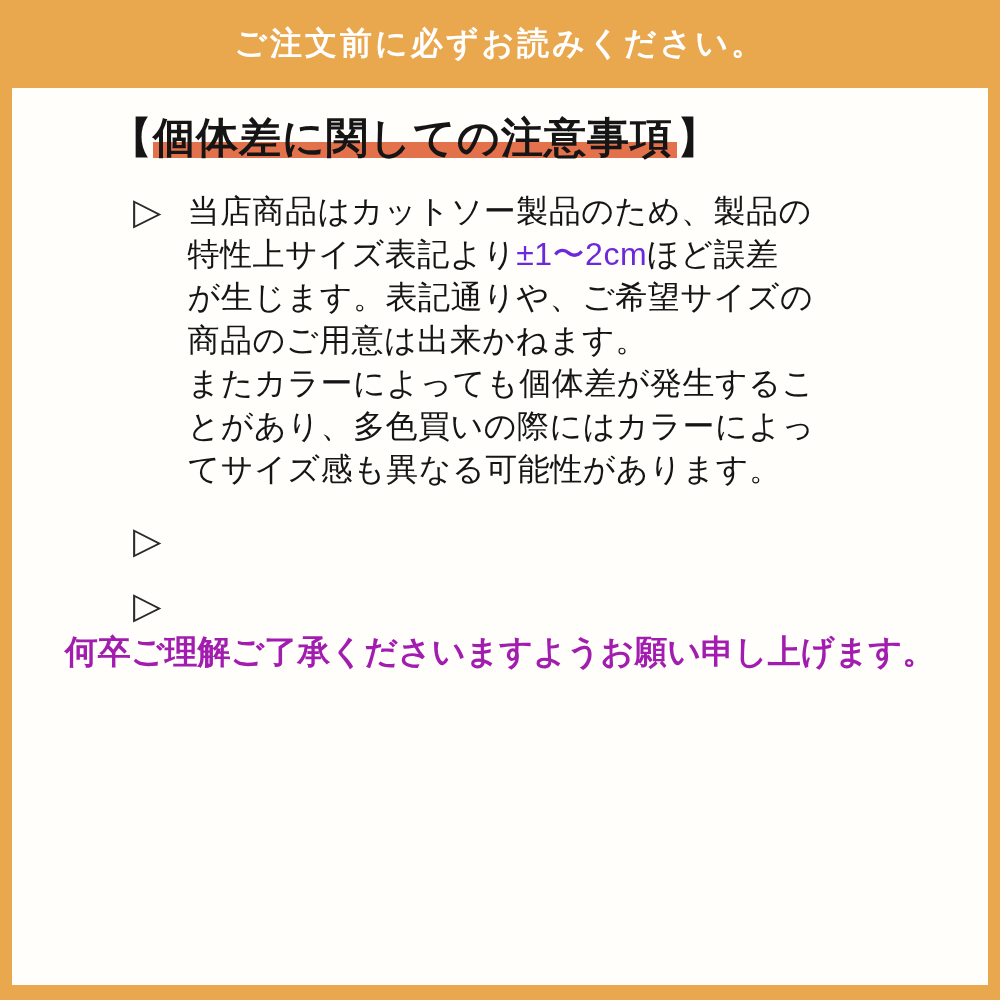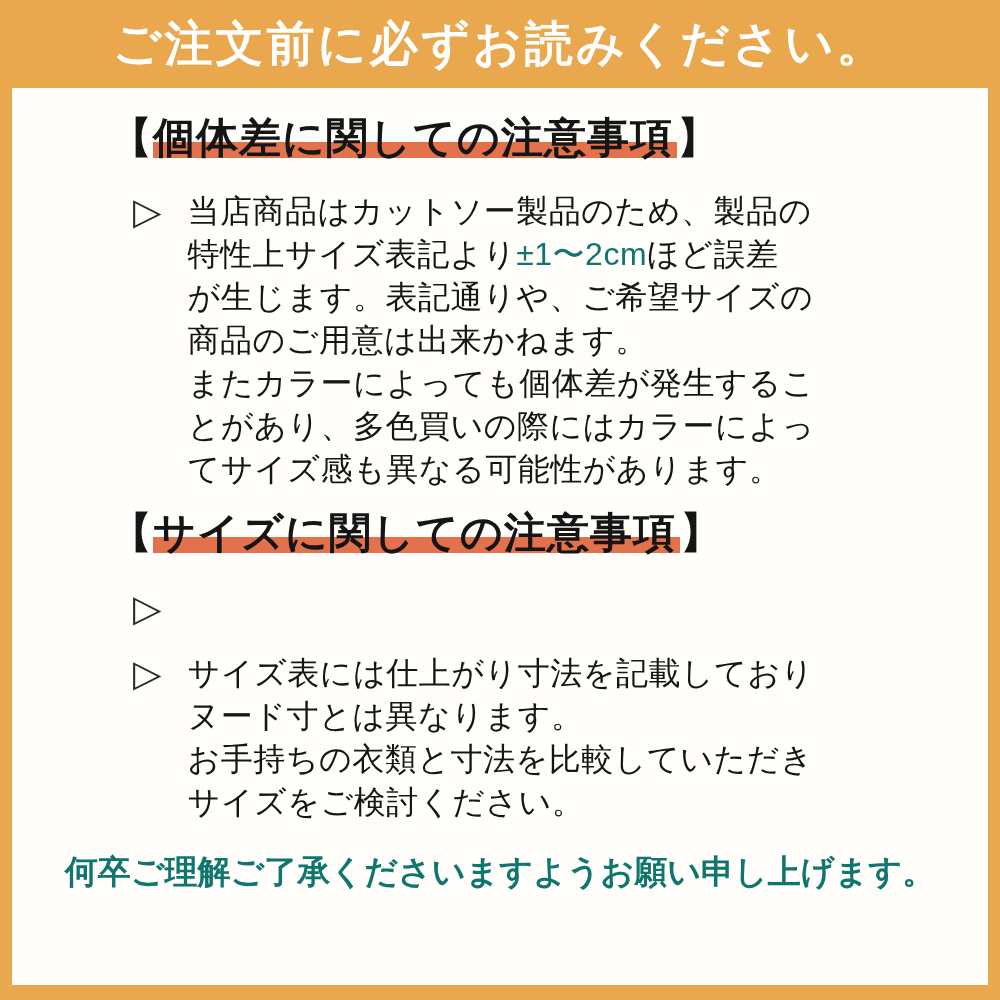--- a/index.html
+++ b/index.html
@@ -20,21 +20,21 @@
   }
   .banner {
     height: 88px;
     background: #e9a74e;
     display: flex;
     align-items: center;
     justify-content: center;
   }
   .banner-title {
     color: #ffffff;
-    font-size: 48px;
+    font-size: 32px;
     font-weight: bold;
     letter-spacing: 3px;
     white-space: nowrap;
   }
   .content {
     padding: 0 0 0 98px;
   }
   h2.section-heading {
     margin: 0;
     font-size: 42px;
@@ -70,28 +70,28 @@
     color: #2a2a2a;
     margin-right: 26px;
   }
   .bullet-text {
     font-size: 32px;
     line-height: 43px;
     color: #151515;
     letter-spacing: 0.5px;
     white-space: pre-line;
   }
-  .red { color: #0f766e; }
+  .red { color: #6d28d9; }
   .footer-note {
-    margin-top: 28px;
+    margin-top: 5px;
     text-align: center;
     font-size: 33px;
     line-height: 40px;
     font-weight: bold;
-    color: #0f766e;
+    color: #a21caf;
     white-space: nowrap;
   }
 </style>
 </head>
 <body>
 
 <div class="page">
 
   <div class="banner">
     <div class="banner-title">ご注文前に必ずお読みください。</div>
@@ -105,31 +105,26 @@
       <span class="tri">▷</span>
       <div class="bullet-text"><span>当店商品はカットソー製品のため、製品の
 特性上サイズ表記より</span><span class="red">±1〜2cm</span><span>ほど誤差
 が生じます。表記通りや、ご希望サイズの
 商品のご用意は出来かねます。
 またカラーによっても個体差が発生するこ
 とがあり、多色買いの際にはカラーによっ
 てサイズ感も異なる可能性があります。</span></div>
     </div>
 
-    <h2 class="section-heading heading-2"><span>【</span><span class="hl">サイズに関しての注意事項</span><span>】</span></h2>
 
     <div class="bullet-item item-2">
       <span class="tri">▷</span>
     </div>
 
     <div class="bullet-item item-3">
       <span class="tri">▷</span>
-      <div class="bullet-text">サイズ表には仕上がり寸法を記載しており
-ヌード寸とは異なります。
-お手持ちの衣類と寸法を比較していただき
-サイズをご検討ください。</div>
     </div>
 
   </div>
 
   <div class="footer-note">何卒ご理解ご了承くださいますようお願い申し上げます。</div>
 
 </div>
 
 </body></html>

